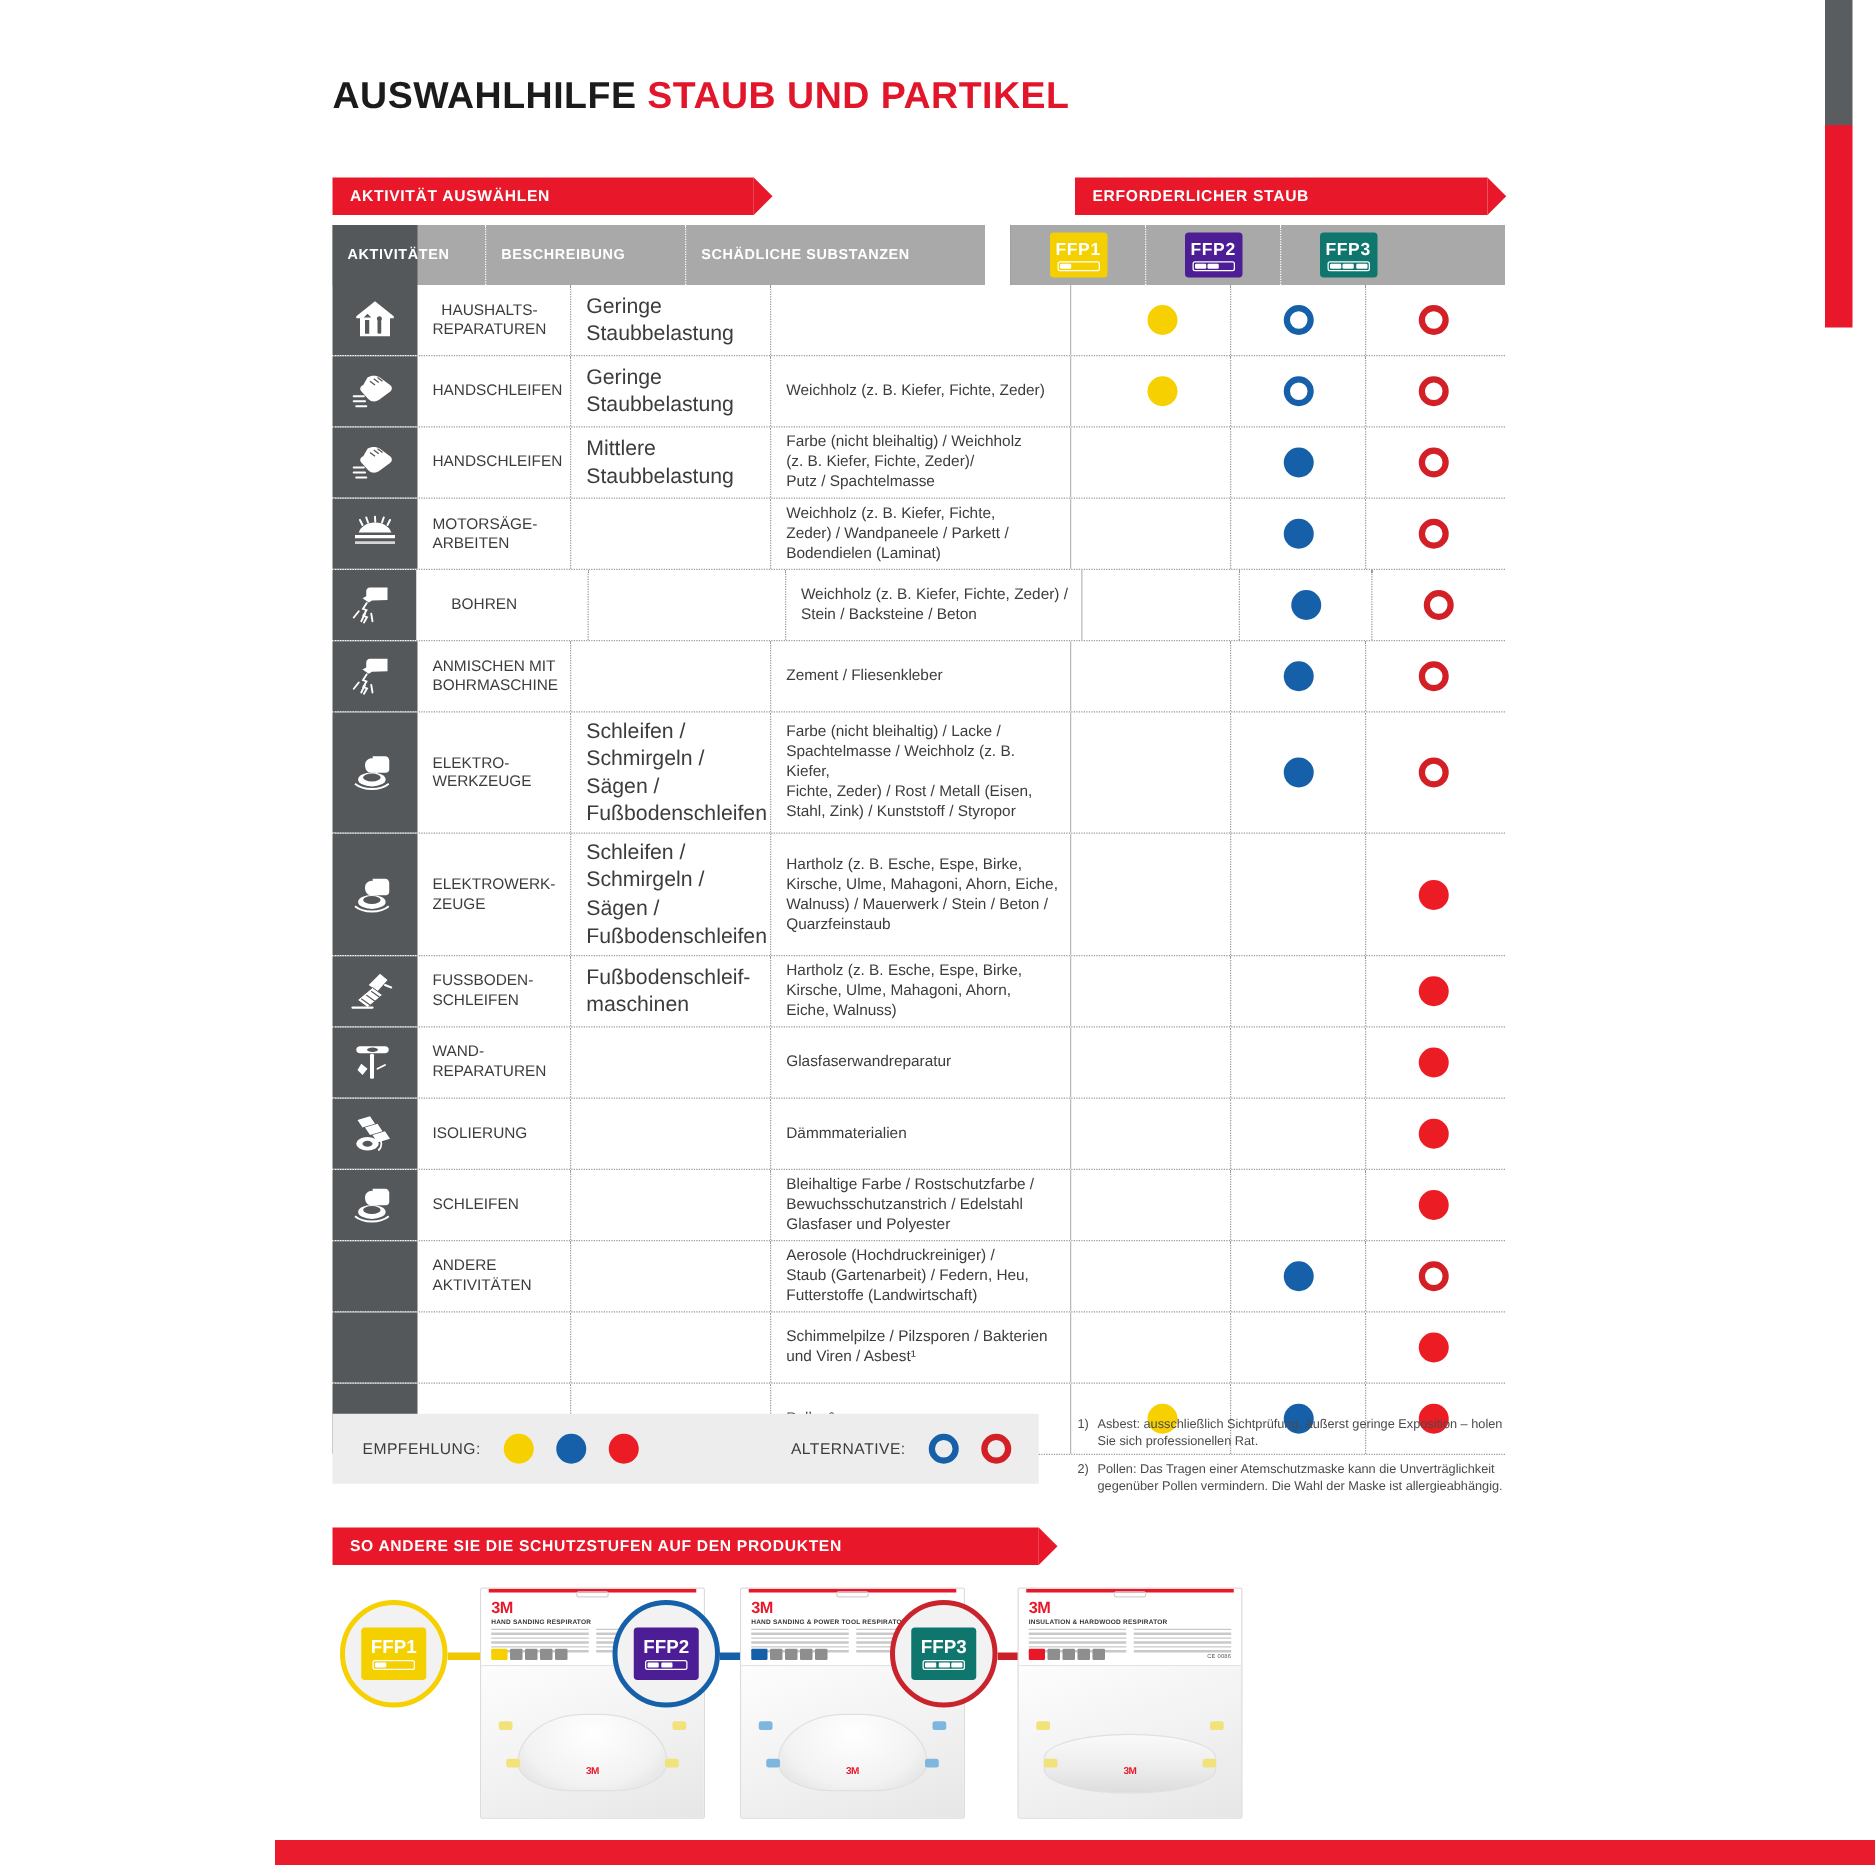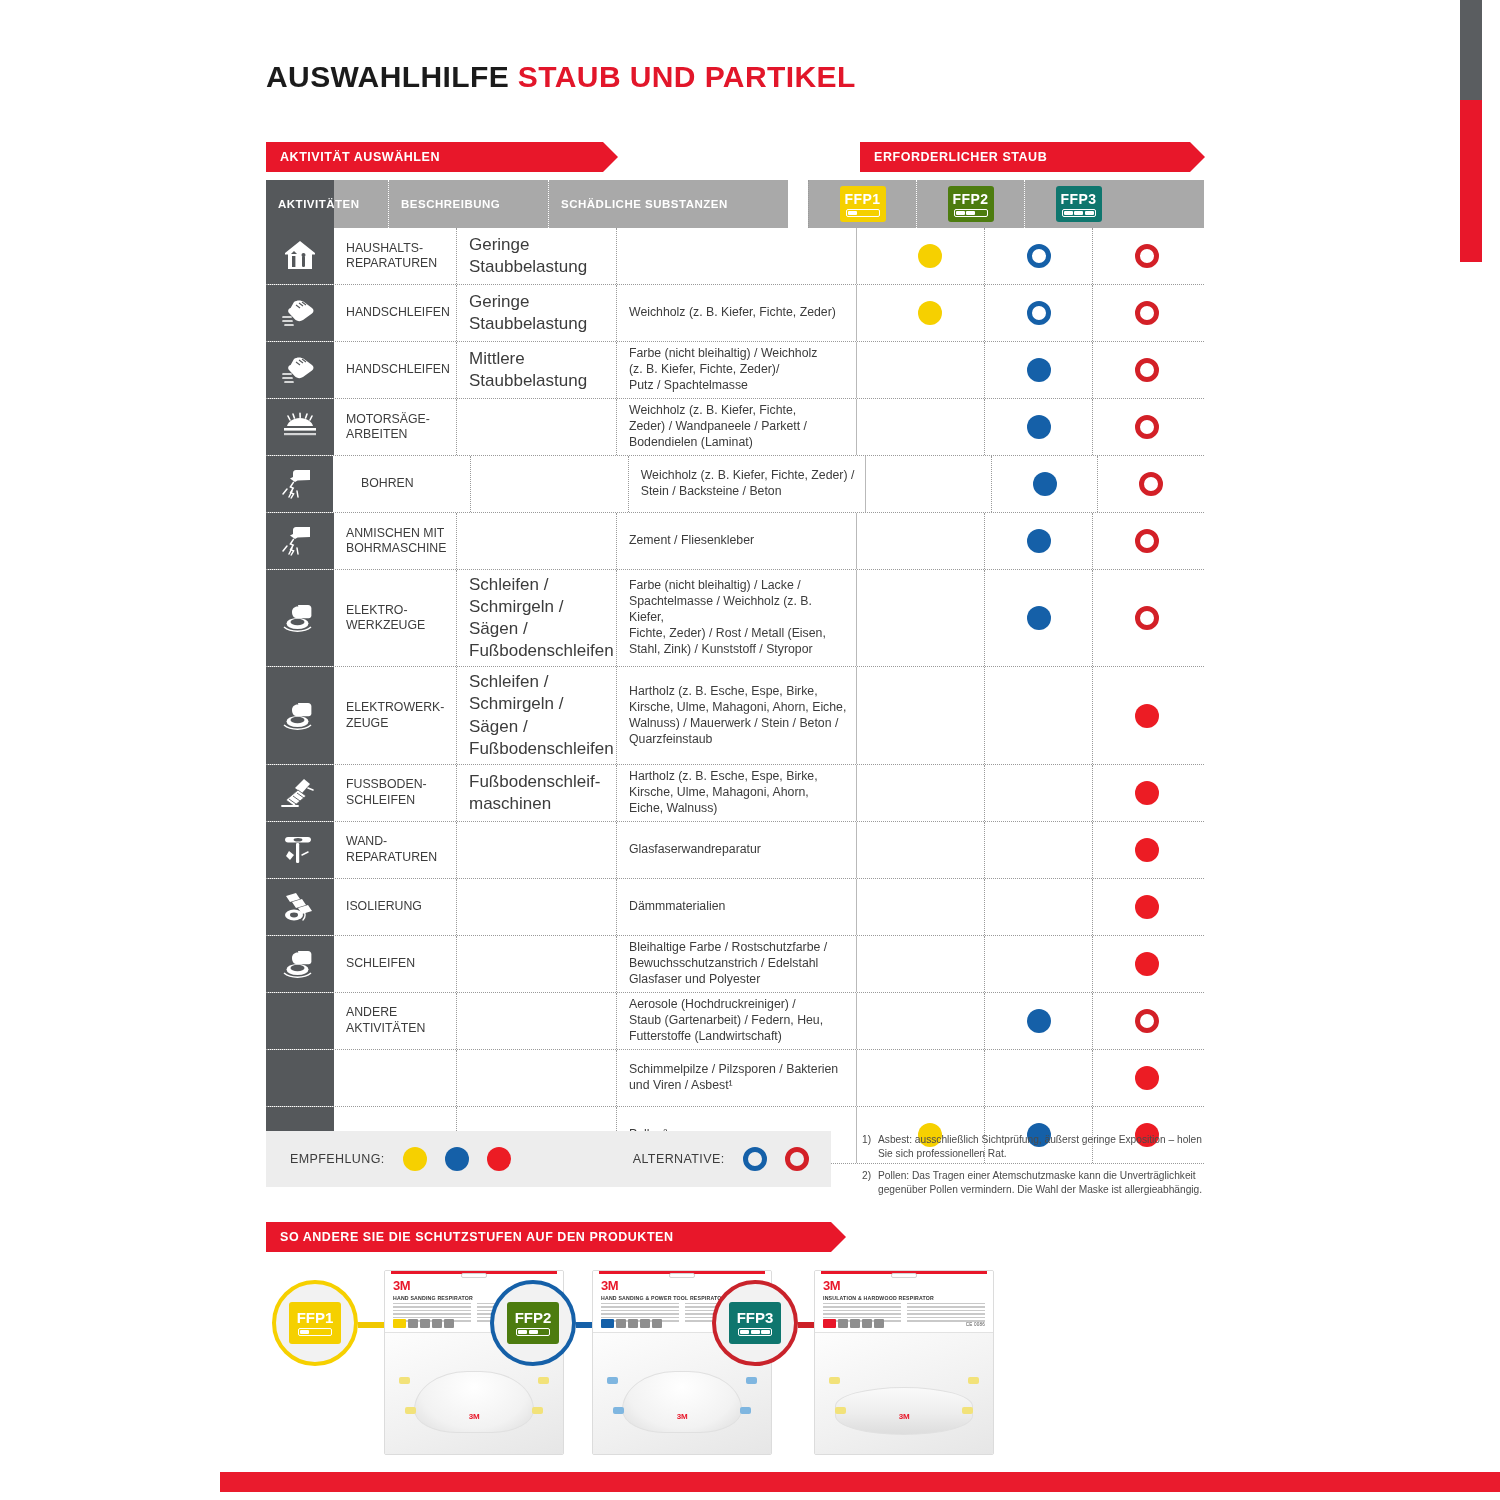--- a/index.html
+++ b/index.html
@@ -59,21 +59,21 @@
   .th.c-ffp   { width: 108px; justify-content: center; padding-left: 0; }
   .th.c-ffp + .th.c-ffp { border-left: 1px dotted #fff; }
 
   
   .ffp-badge {
     width: 46px; height: 36px; border-radius: 3px;
     display: flex; flex-direction: column; align-items: center; justify-content: center;
     color: #fff; font-weight: bold; font-size: 14px; line-height: 1;
   }
   .ffp-badge.b1 { background: #f5d000; color: #fff; }
-  .ffp-badge.b2 { background: #4d7c0f; }
+  .ffp-badge.b2 { background: #4c1d95; }
   .ffp-badge.b3 { background: #0f766e; }
   .ffp-meter { display: flex; gap: 1.5px; margin-top: 3px; width: 34px; height: 8px;
                border: 1.4px solid #fff; border-radius: 2px; padding: 1px; }
   .ffp-seg { flex: 1; background: transparent; border-radius: 1px; }
   .ffp-seg.on { background: #fff; }
   .ffp-badge.b1 .ffp-meter { justify-content: flex-start; }
   .ffp-badge.b1 .ffp-seg.on { max-width: 9px; }
 
   .trow { display: flex; border-bottom: 1px dotted #9a9a9a; min-height: 57px; }
   .trow:last-child { border-bottom: 1px dotted #9a9a9a; }
@@ -254,21 +254,21 @@
         <div class="trow">
           <div class="cell c-icon">
             <svg class="act-icon" viewBox="0 0 40 34" fill="#fff">
               <path d="M20 2 5 14v1.6h3V30h24V15.6h3V14L20 2z"></path>
               <rect x="12" y="17" width="3.4" height="11" fill="#55585b"></rect>
               <path d="M11 15h6l-3-3-3 3z" fill="#55585b"></path>
               <rect x="22" y="17" width="3" height="11" rx="1.3" fill="#55585b"></rect>
               <circle cx="23.5" cy="16" r="2" fill="#55585b"></circle>
             </svg>
           </div>
-          <div class="cell c-act" style="white-space: pre-line;">HAUSHALTS-
+          <div class="cell c-act" style="white-space: pre-line; text-align: center;">HAUSHALTS-
 REPARATUREN</div>
           <div class="cell c-desc" style="white-space: pre-line;">Geringe Staubbelastung</div>
           <div class="cell c-subs" style="white-space: pre-line;"></div>
           <div class="c-gap"></div>
           <div class="cell c-ffp first">
             <span class="dot yellow-full"></span>
           </div>
           <div class="cell c-ffp">
             <span class="dot blue-ring"></span>
           </div>

